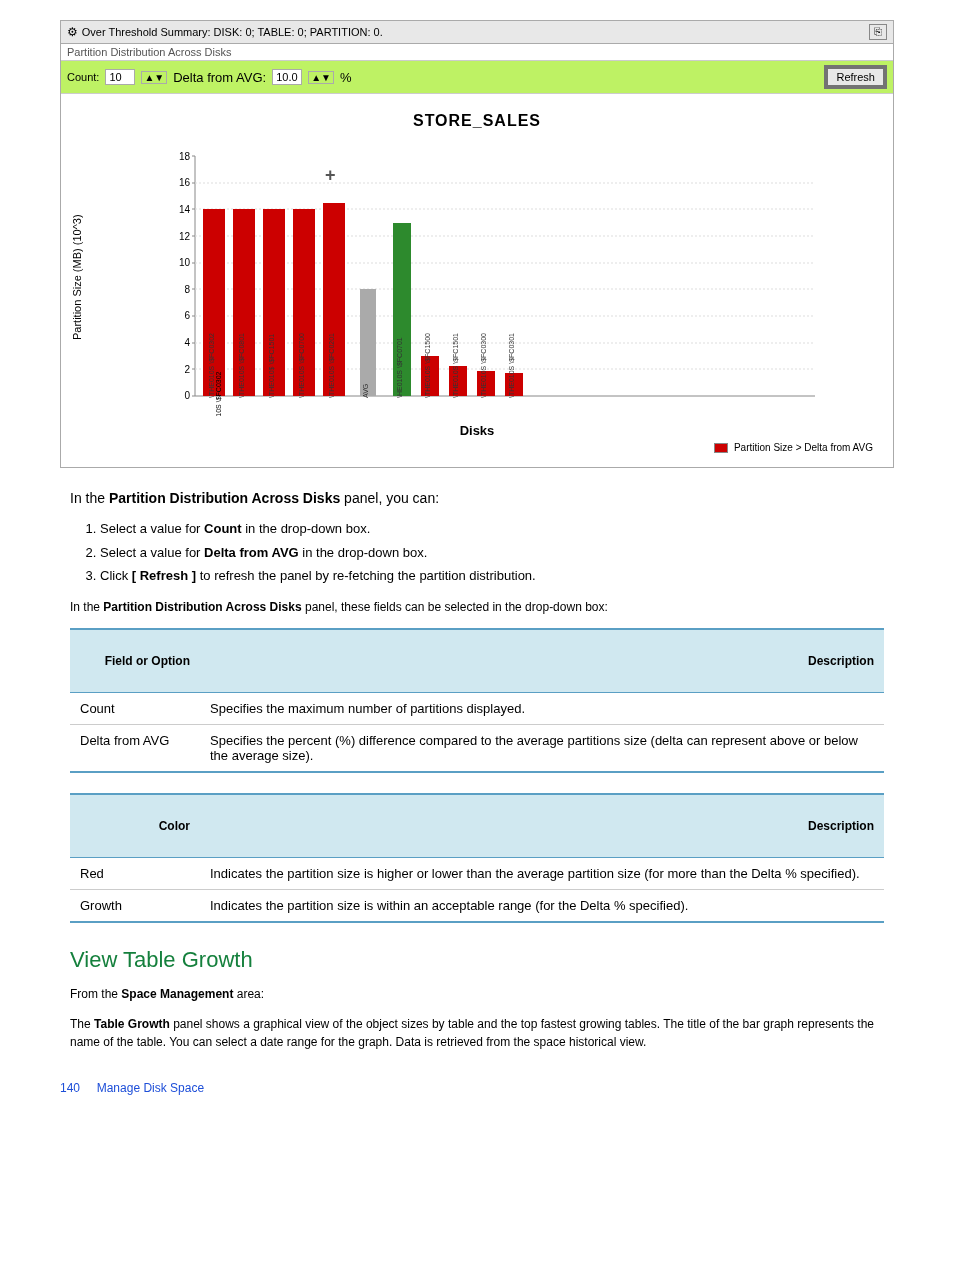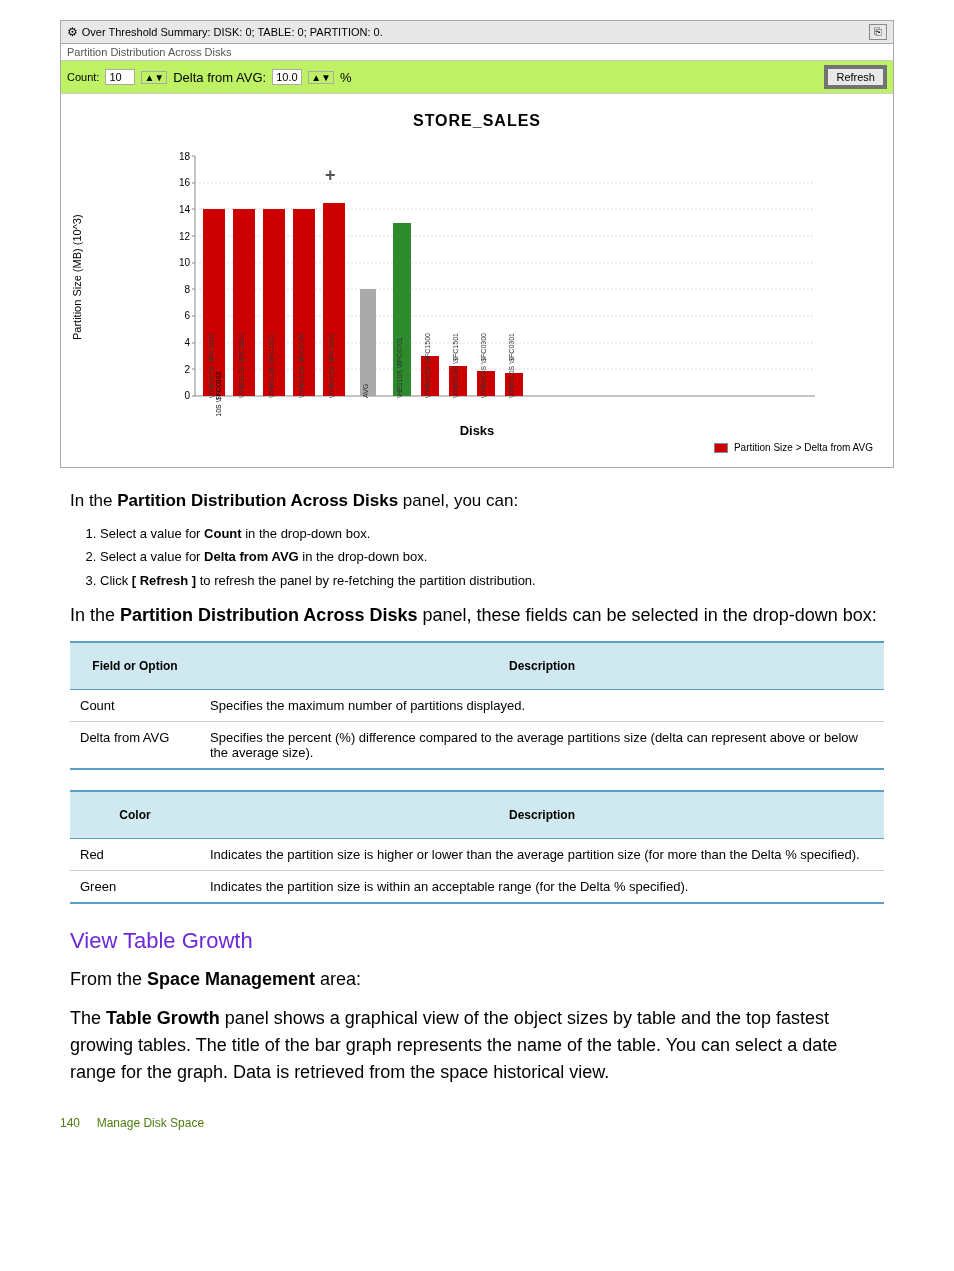--- a/index.html
+++ b/index.html
@@ -123,55 +123,55 @@
       border: 1px solid #888;
       display: inline-block;
     }
 
     
     .content {
       padding: 0 10px;
     }
     .intro-text {
       margin-bottom: 10px;
-      font-size: 17px;
+      font-size: 14px;
       line-height: 1.5;
     }
     .intro-text b { font-weight: bold; }
     ol {
       margin-left: 30px;
       margin-bottom: 12px;
     }
     ol li {
       margin-bottom: 4px;
       font-size: 13px;
       line-height: 1.5;
     }
     ol li b { font-weight: bold; }
     .desc-text {
-      font-size: 18px;
+      font-size: 12px;
       line-height: 1.5;
       margin-bottom: 12px;
     }
     .desc-text b { font-weight: bold; }
 
     
     .data-table {
       width: 100%;
       border-collapse: collapse;
       margin-bottom: 20px;
     }
     .data-table thead tr {
       background: #d0e8f0;
       border-top: 2px solid #5a9fc4;
       border-bottom: 1px solid #5a9fc4;
     }
     .data-table thead th {
-      text-align: center;
-      padding: 16px 10px;
+      text-align: right;
+      padding: 24px 10px;
       font-size: 12px;
       font-weight: bold;
     }
     .data-table tbody tr {
       border-bottom: 1px solid #ccc;
     }
     .data-table tbody tr:last-child {
       border-bottom: 2px solid #5a9fc4;
     }
     .data-table tbody td {
@@ -179,36 +179,36 @@
       font-size: 13px;
       vertical-align: top;
     }
     .data-table tbody td:first-child {
       width: 130px;
       white-space: nowrap;
     }
 
     
     .section-heading {
-      color: #6d28d9;
+      color: #15803d;
       font-size: 22px;
       font-weight: normal;
       margin: 24px 0 12px 0;
     }
 
     
     ol.colored li::marker {
       color: #2b7ea1;
     }
 
     
     .page-footer {
       margin-top: 30px;
       font-size: 12px;
-      color: #4d7c0f;
+      color: #1d4ed8;
     }
   </style>
 </head>
 <body>
 
 <div class="chart-container">
   <div class="chart-title-bar">
     <div class="chart-title-bar-left">
       <span style="font-size:12px;">⚙</span>
       <span>Over Threshold Summary: DISK: 0; TABLE: 0; PARTITION: 0.</span>
@@ -370,21 +370,21 @@
         <th>Color</th>
         <th>Description</th>
       </tr>
     </thead>
     <tbody>
       <tr>
         <td>Red</td>
         <td>Indicates the partition size is higher or lower than the average partition size (for more than the Delta % specified).</td>
       </tr>
       <tr>
-        <td>Green</td>
+        <td>Growth</td>
         <td>Indicates the partition size is within an acceptable range (for the Delta % specified).</td>
       </tr>
     </tbody>
   </table>
 
   <h2 class="section-heading">View Table Growth</h2>
 
   <p class="desc-text">
     <span>From the </span><b>Space Management</b><span> area:</span>
   </p>

